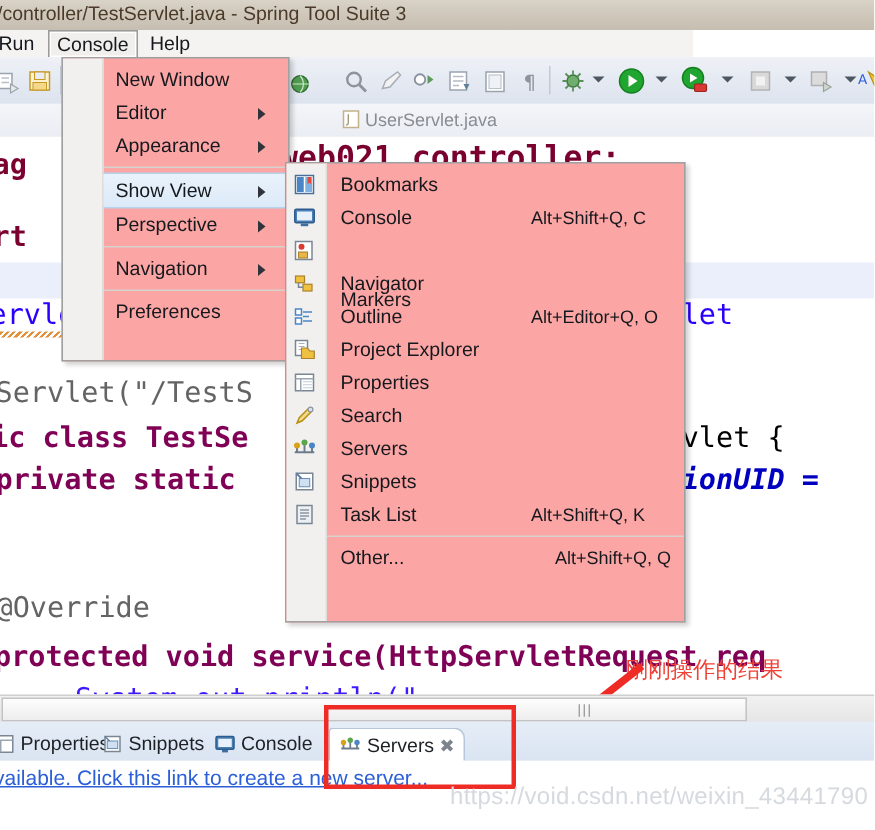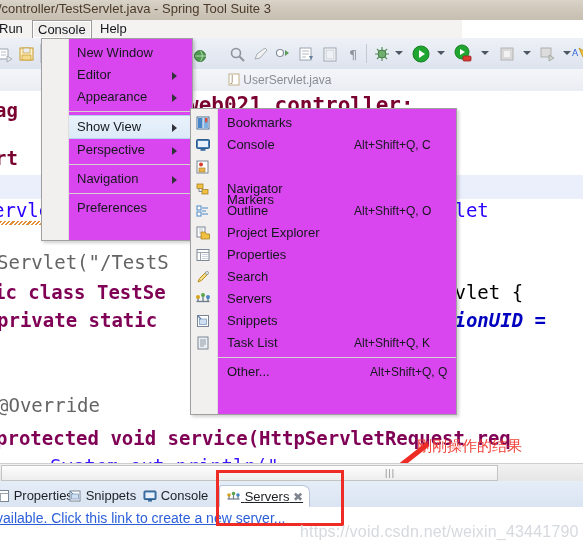--- a/index.html
+++ b/index.html
@@ -119,21 +119,21 @@
   }
   .red-box {
     position: absolute;
     border: 3px solid #ee2b24;
     box-sizing: border-box;
   }
 
   
   .menu-pop {
     position: absolute;
-    background: #d946ef;
+    background: #fca5a5;
     border: 1px solid #a0a0a0;
     box-shadow: 2px 2px 3px rgba(0,0,0,.18);
   }
   .menu-pop .gutter {
     position: absolute; left: 0; top: 0; bottom: 0; width: 26px;
     background: #f1f0ee;
     border-right: 1px solid #e0dedb;
   }
   .mi {
     position: relative; height: 22px; line-height: 22px;
@@ -424,21 +424,21 @@
         <span style="display:inline-block;vertical-align:-3px;">
           <svg width="14" height="14" viewBox="0 0 14 14">
             <rect x="1" y="2" width="12" height="8.5" rx="1" fill="#4a7fb5" stroke="#2c5b8c" stroke-width="1"></rect>
             <rect x="2.5" y="3.5" width="9" height="5.5" fill="#e8f1fb"></rect>
             <rect x="5" y="11" width="4" height="1.6" fill="#3f6f9f"></rect>
           </svg>
         </span>
         <span>Console</span>
       </div>
 
-      <div class="vtab sel" style="left:219px; padding:0 6px;text-decoration:underline;">
+      <div class="vtab sel" style="left:219px; padding:0 6px;">
         <span style="display:inline-block;vertical-align:-3px;">
           <svg width="15" height="14" viewBox="0 0 15 14">
             <path d="M3 9 v-3 M7.5 9 v-5 M12 9 v-3" stroke="#6d7c8c" stroke-width="1.2"></path>
             <path d="M1.5 9 h12" stroke="#6d7c8c" stroke-width="1.2"></path>
             <circle cx="3" cy="5" r="1.8" fill="#d9a21b"></circle>
             <circle cx="7.5" cy="3.5" r="1.8" fill="#5aa64a"></circle>
             <circle cx="12" cy="5" r="1.8" fill="#4a86c7"></circle>
           </svg>
         </span>
         <span>Servers</span>
@@ -545,21 +545,21 @@
 
       <div class="mi">
         <span class="mico">
           <svg width="16" height="16" viewBox="0 0 16 16">
             <rect x="2" y="3" width="4" height="4" fill="#ffffff" stroke="#4a86c7" stroke-width="1"></rect>
             <rect x="2" y="9" width="4" height="4" fill="#ffffff" stroke="#4a86c7" stroke-width="1"></rect>
             <path d="M7 5 h6 M7 11 h6 M7 8 h4" stroke="#4a86c7" stroke-width="1"></path>
           </svg>
         </span>
         <span class="lbl" style="left:36px;">Outline</span>
-        <span class="acc" style="left:163px;">Alt+Shift+Q, O</span>
+        <span class="acc" style="left:163px;">Alt+Editor+Q, O</span>
       </div>
 
       <div class="mi">
         <span class="mico">
           <svg width="16" height="16" viewBox="0 0 16 16">
             <rect x="2" y="2" width="8" height="10" fill="#ffffff" stroke="#7b8694" stroke-width="1"></rect>
             <path d="M4 4 h4 M4 6 h4 M4 8 h3" stroke="#aab3bd" stroke-width=".8"></path>
             <path d="M6 7 h4 l1.5 2 h3 v5 h-8.5 z" fill="#f0c040" stroke="#a9822a" stroke-width=".8"></path>
           </svg>
         </span>

